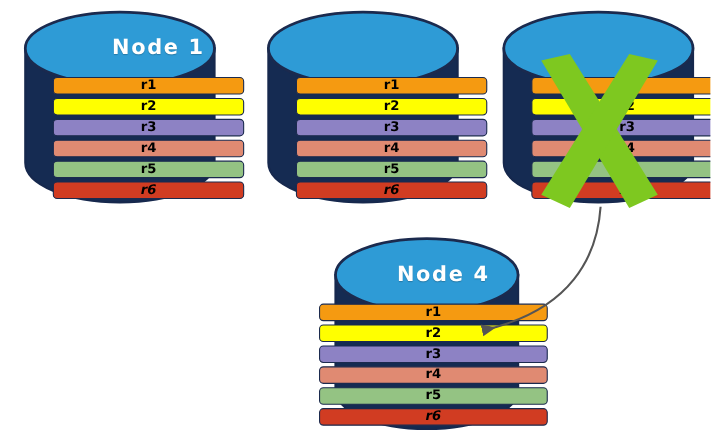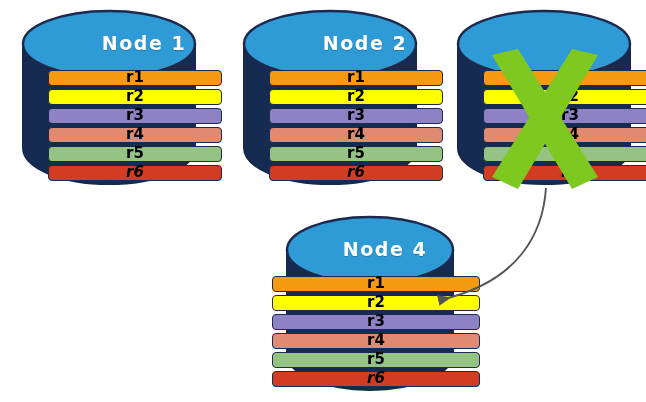--- a/index.html
+++ b/index.html
@@ -45,21 +45,21 @@
   }
   .row {
     position: relative;
     box-sizing: border-box;
     height: 16px;
     margin-bottom: 3px;
     border: 1.5px solid #1b2a4e;
     border-radius: 4px;
     text-align: center;
     line-height: 13px;
-    font-size: 15px;
+    font-size: 12px;
     font-weight: bold;
     color: #000000;
     font-family: "DejaVu Sans", sans-serif;
   }
   .row:last-child { margin-bottom: 0; font-style: italic; }
 
   .xmark {
     position: absolute;
     pointer-events: none;
   }
@@ -91,21 +91,20 @@
       <div class="row" style="background:#94c383;"><span>r5</span></div>
       <div class="row" style="background:#d13c22;"><span>r6</span></div>
     </div>
   </div>
 
   <div class="node" style="left:243px; top:8px; width:174px; height:176px;">
     <svg width="174" height="176" viewBox="0 0 174 176">
       <path d="M1,36 L1,140 A86,36 0 0 0 173,140 L173,36 Z" fill="#152b52" stroke="#16284d" stroke-width="2"></path>
       <ellipse cx="87" cy="36" rx="86" ry="33" fill="#2e9bd6" stroke="#1b2a4e" stroke-width="2.5"></ellipse>
     </svg>
-    <div class="node-label" style="top:24px;">Node  2</div>
     <div class="rows" style="top:62px; padding:0 26px;">
       <div class="row" style="background:#f59a11;"><span>r1</span></div>
       <div class="row" style="background:#ffff00;"><span>r2</span></div>
       <div class="row" style="background:#8d82c4;"><span>r3</span></div>
       <div class="row" style="background:#e08a72;"><span>r4</span></div>
       <div class="row" style="background:#94c383;"><span>r5</span></div>
       <div class="row" style="background:#d13c22;"><span>r6</span></div>
     </div>
   </div>
 
@@ -124,21 +123,21 @@
     </div>
 
     <svg class="xmark" style="left:31px; top:41px;" width="114" height="144" viewBox="0 0 114 144">
       <g fill="#7ec820">
         <polygon points="4,6 30,0 110,128 84,140"></polygon>
         <polygon points="110,6 84,0 4,128 30,140"></polygon>
       </g>
     </svg>
   </div>
 
-  <div class="node" style="left:246px; top:214px; width:168px; height:176px;padding-left:40px;">
+  <div class="node" style="left:264px; top:214px; width:168px; height:176px;padding-left:40px;">
     <svg width="168" height="176" viewBox="0 0 168 176">
       <path d="M1,36 L1,140 A83,36 0 0 0 167,140 L167,36 Z" fill="#152b52" stroke="#16284d" stroke-width="2"></path>
       <ellipse cx="84" cy="36" rx="83" ry="33" fill="#2e9bd6" stroke="#1b2a4e" stroke-width="2.5"></ellipse>
     </svg>
     <div class="node-label" style="top:24px;">Node  4</div>
     <div class="rows" style="top:62px; padding:0 26px;">
       <div class="row" style="background:#f59a11;"><span>r1</span></div>
       <div class="row" style="background:#ffff00;"><span>r2</span></div>
       <div class="row" style="background:#8d82c4;"><span>r3</span></div>
       <div class="row" style="background:#e08a72;"><span>r4</span></div>

